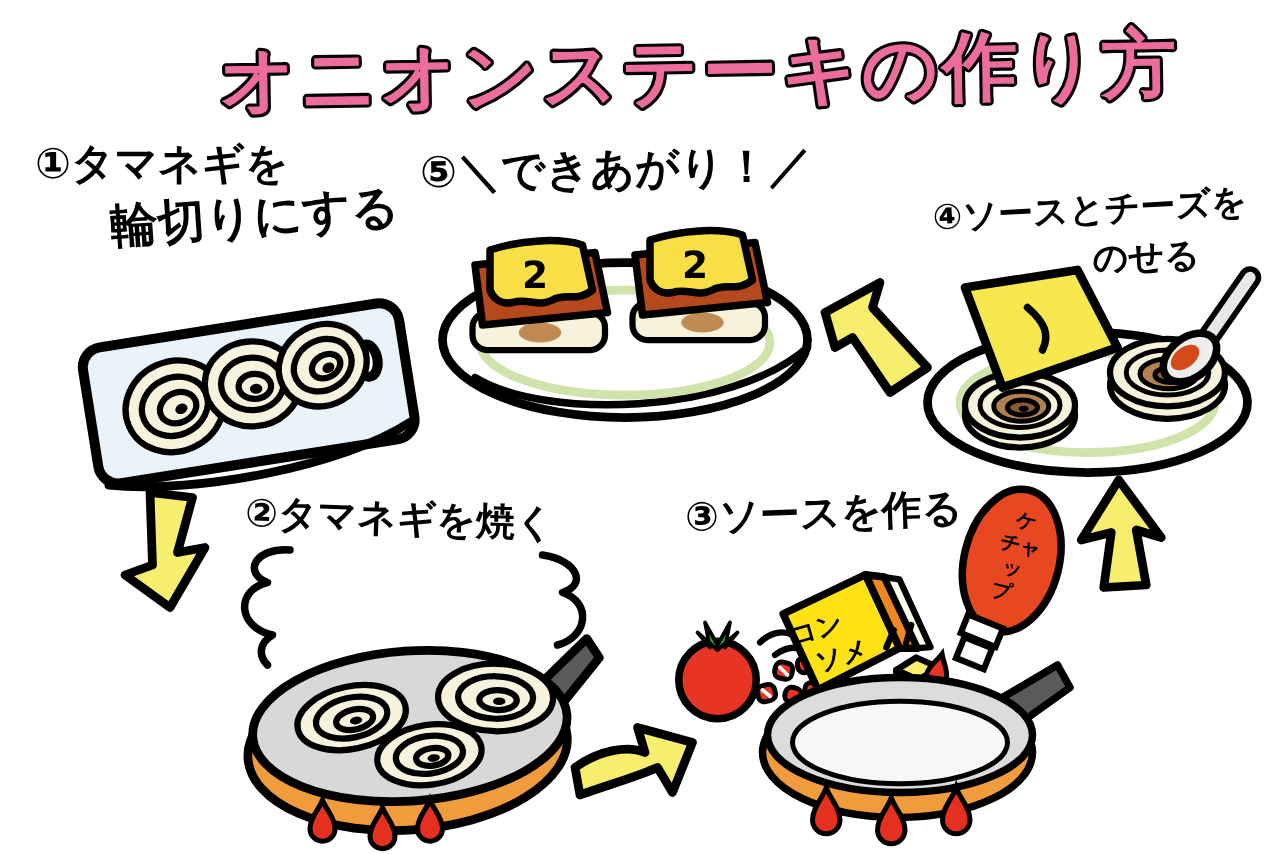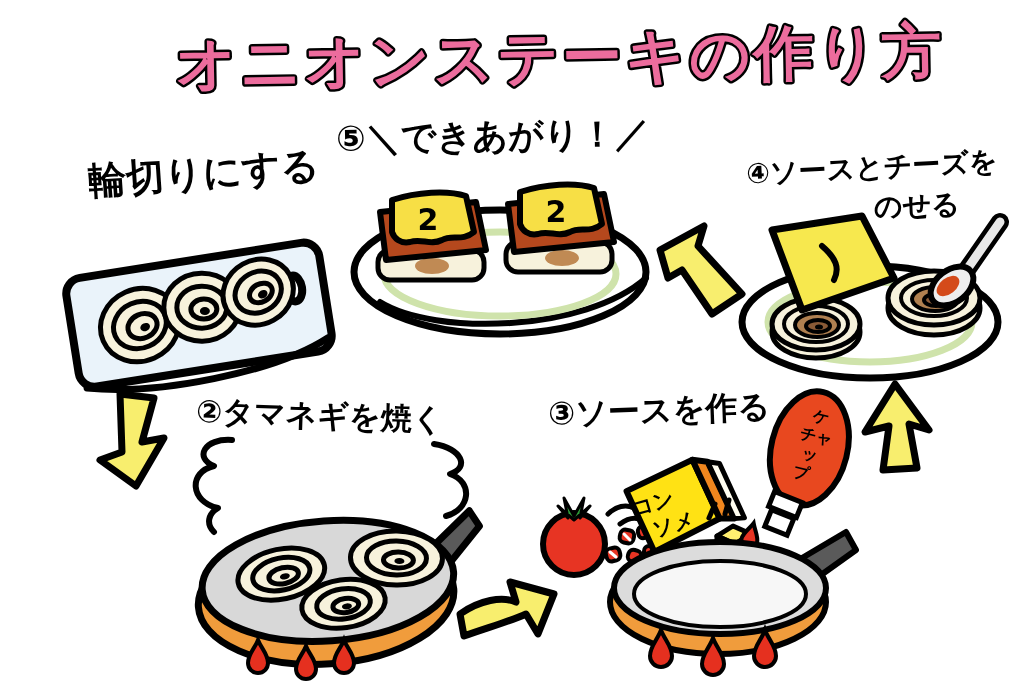--- a/index.html
+++ b/index.html
@@ -24,20 +24,21 @@
 </style>
 </head>
 <body>
 
 <div class="canvas">
 
   <svg class="abs" style="left:120px;top:6px;" width="880" height="100" viewBox="0 0 880 100">
     <text class="titleText" x="440" y="72" text-anchor="middle" transform="rotate(-1 440 60)">オニオンステーキの作り方</text>
   </svg>
 
+  <div class="abs hand" style="left:28px;top:112px;font-size:34px;">①タマネギを</div>
   <div class="abs hand" style="left:88px;top:152px;font-size:38px;transform:rotate(-4deg);">輪切りにする</div>
 
   <svg class="abs" style="left:55px;top:220px;" width="290" height="190" viewBox="0 0 290 190">
     <g transform="rotate(-9 142 95)">
       <rect x="16" y="40" width="256" height="110" rx="16" fill="#eaf3fa" stroke="#000" stroke-width="8"></rect>
       <path class="stroke7 nofill" d="M22,150 C90,168 210,164 268,138"></path>
       <ellipse cx="242" cy="84" rx="8" ry="13" fill="#fff" stroke="#000" stroke-width="8"></ellipse>
       <g transform="rotate(-15 84 96)">
         <ellipse cx="84" cy="96" rx="40" ry="36" fill="#f7f2dc" stroke="#000" stroke-width="5"></ellipse>
         <ellipse class="stroke5 nofill" cx="84" cy="96" rx="27" ry="23"></ellipse>

